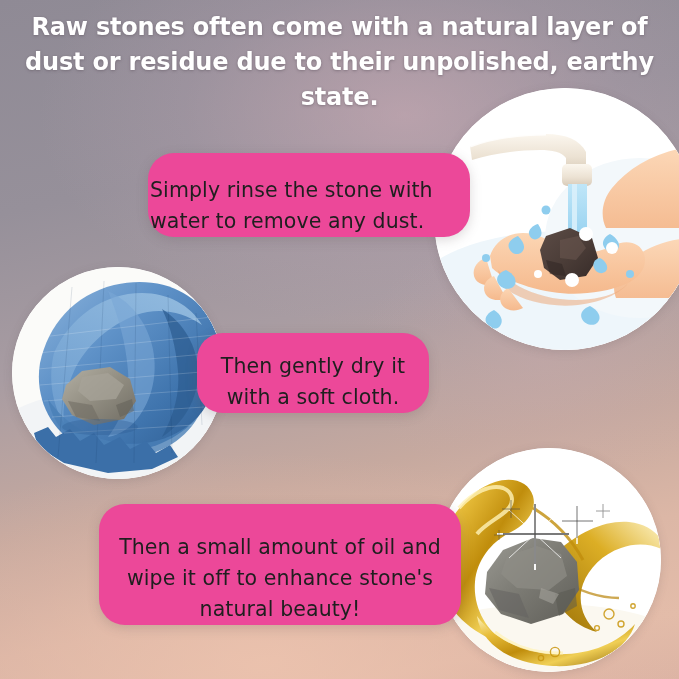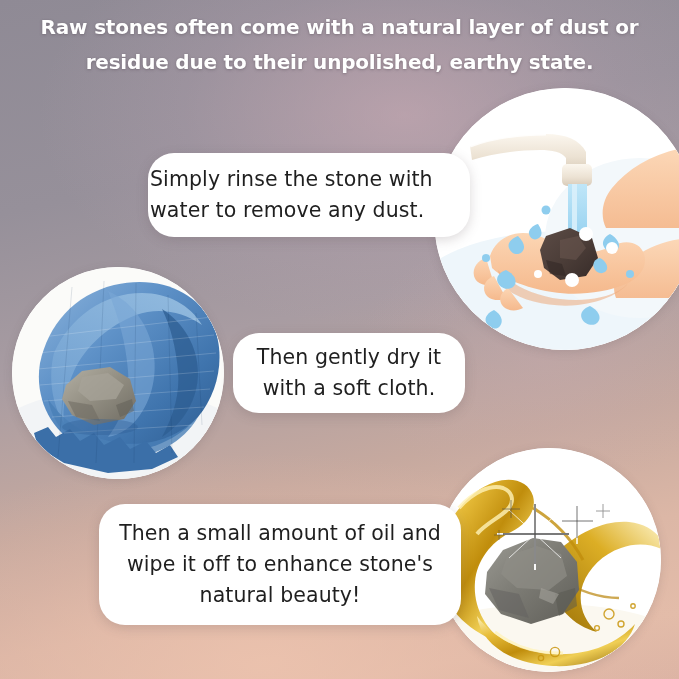--- a/index.html
+++ b/index.html
@@ -32,21 +32,21 @@
     background:radial-gradient(ellipse 55% 55% at 50% 50%,rgba(200,170,175,.35) 0%,rgba(170,160,170,0) 72%);
   }
 
   
   .headline{
     position:absolute;left:0;top:10px;width:679px;
     text-align:center;
     color:#ffffff;
     font-family:"DejaVu Sans",sans-serif;
     font-weight:bold;
-    font-size:20px;
+    font-size:24px;
     line-height:35px;
     letter-spacing:-0.2px;
     padding:0 14px;
     box-sizing:border-box;
     text-shadow:0 1px 3px rgba(90,80,90,.45),0 0 1px rgba(120,110,120,.5);
     z-index:6;
   }
 
   
   .photo{
@@ -56,39 +56,39 @@
   }
   .photo svg{display:block;width:100%;height:100%;}
 
   #photo-rinse{left:434px;top:88px;width:262px;height:262px;z-index:3;}
   #photo-cloth{left:12px;top:267px;width:212px;height:212px;z-index:3;}
   #photo-oil{left:437px;top:448px;width:224px;height:224px;z-index:3;}
 
   
   .card{
     position:absolute;
-    background:#ffffff;
+    background:#ec4899;
     border-radius:26px;
     box-shadow:0 3px 12px rgba(95,80,85,.22);
-    display:flex;align-items:center;justify-content:center;
+    display:flex;align-items:flex-end;justify-content:center;
     box-sizing:border-box;
     z-index:5;
   }
   .card p{
     margin:0;
     color:#1f1f1f;
     font-family:"DejaVu Sans",sans-serif;
     font-size:20.5px;
     line-height:31px;
     text-align:center;
     letter-spacing:.1px;
   }
   #card-rinse{left:148px;top:153px;width:322px;height:84px;}
   #card-rinse p{text-align:left;padding-left:2px;}
-  #card-cloth{left:233px;top:333px;width:232px;height:80px;}
+  #card-cloth{left:197px;top:333px;width:232px;height:80px;}
   #card-oil  {left:99px; top:504px;width:362px;height:121px;}
 </style>
 </head>
 <body>
 
 <div id="poster">
 
   <div class="bg-base"></div>
   <div class="bg-glow-a"></div>
   <div class="bg-glow-c"></div>

